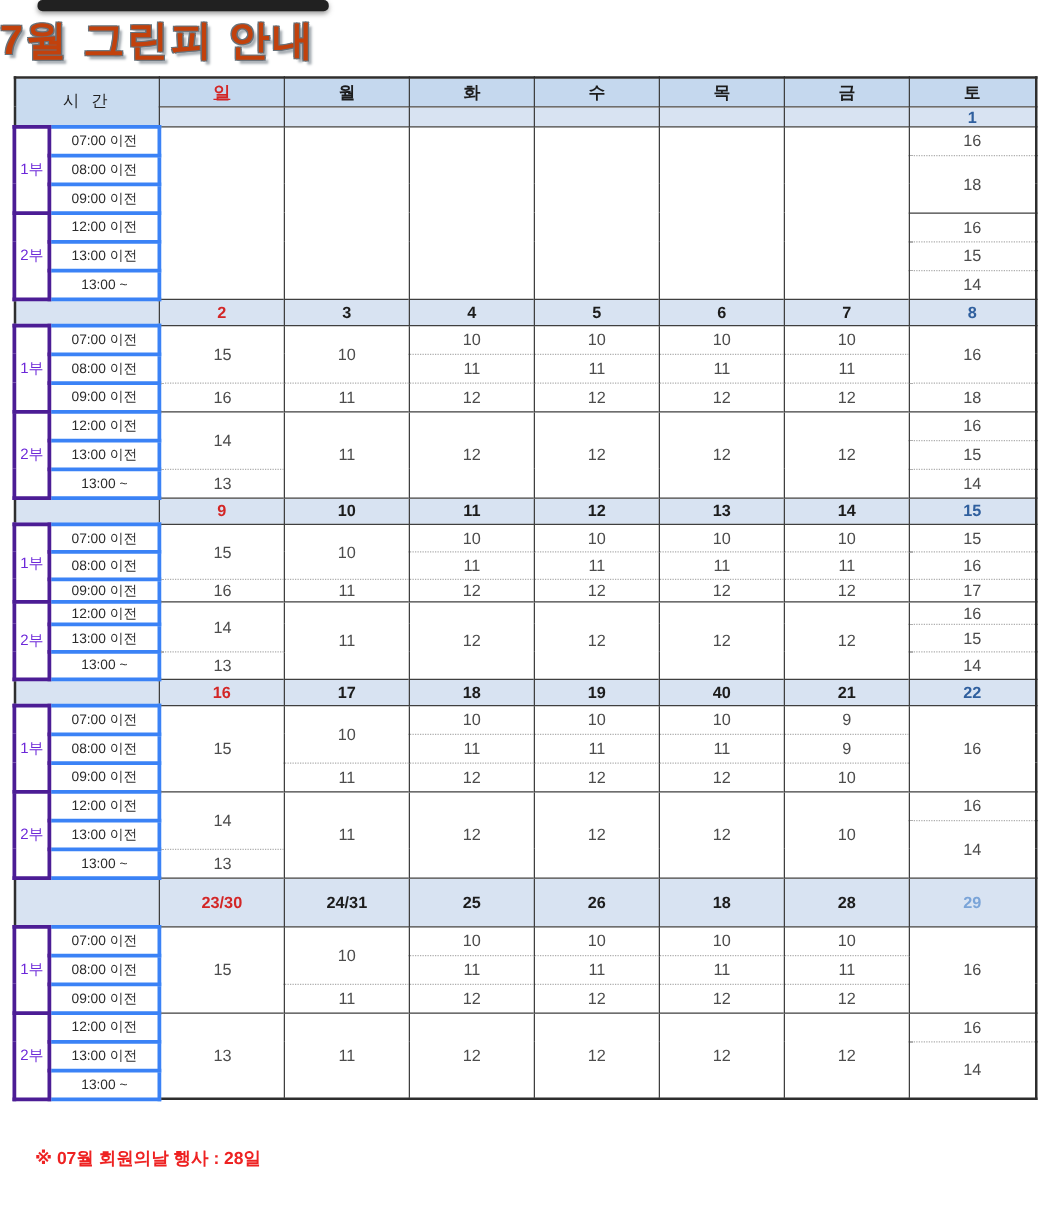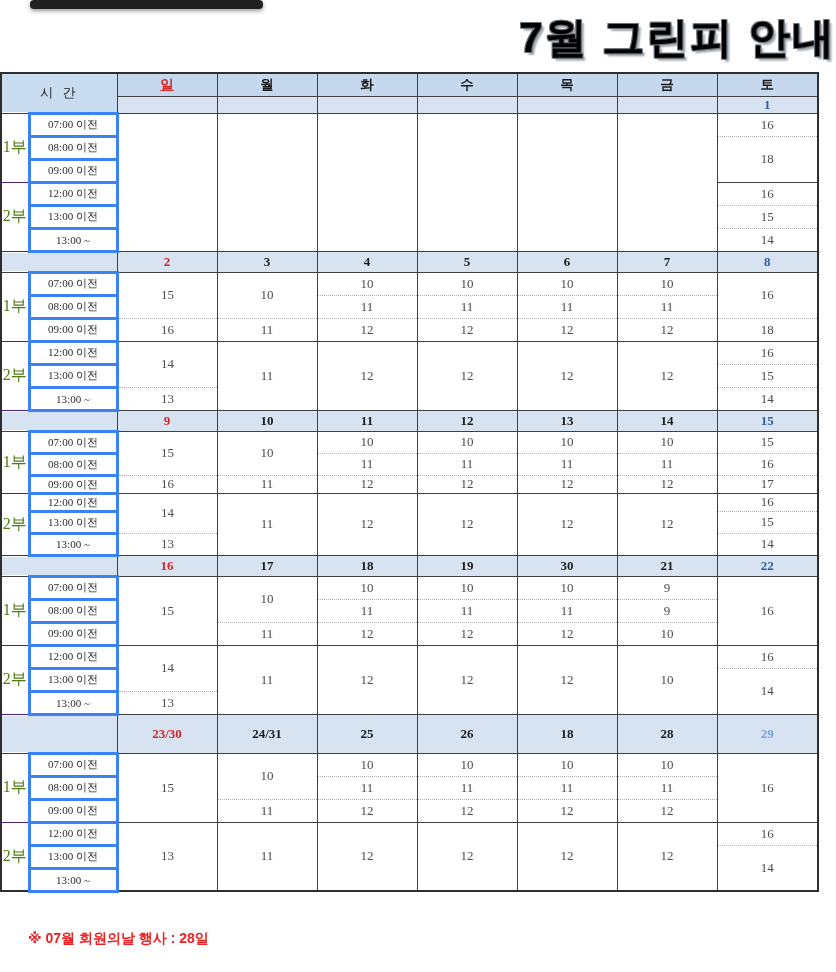--- a/index.html
+++ b/index.html
@@ -1,31 +1,31 @@
 <!DOCTYPE html>
 <html><head>
 <meta charset="utf-8">
 <style>
   html,body{margin:0;padding:0;background:#fff;}
   .page{position:relative;width:836px;height:972px;overflow:hidden;background:#fff;
         font-family:"Liberation Sans","DejaVu Sans",sans-serif;}
   .top-bar{position:absolute;left:30px;top:0;width:233px;height:9px;background:#212121;
            border-radius:4px;box-shadow:0 2px 4px rgba(70,70,70,.55);}
-  .title{margin:10px 0 6px 0;text-align:right;font-size:42px;font-weight:900;
-         letter-spacing:2px;color:#000000;
+  .title{margin:10px 0 6px 0;text-align:left;font-size:33px;font-weight:900;
+         letter-spacing:2px;color:#c2410c;
          text-shadow:-1px -1px 0 #68727a, 1px -1px 0 #68727a, -1px 1px 0 #68727a,
                      1px 1px 0 #68727a, 3px 3px 2px #a4abb1;}
-  table.fee{border-collapse:collapse;table-layout:fixed;width:817px;
-            border:2px solid #2e2e2e;font-family:Liberation Serif, serif;}
+  table.fee{border-collapse:collapse;table-layout:fixed;margin-left:10px;width:817px;
+            border:2px solid #2e2e2e;}
   th,td{padding:0;overflow:hidden;text-align:center;vertical-align:middle;}
   .corner{background:#c9dbef;border:1px solid #3f3f3f;font-size:13px;font-weight:400;
           color:#222;letter-spacing:3px;}
   .day-head{background:#c5d8ee;border:1px solid #3f3f3f;font-size:13.5px;font-weight:700;}
   .date-cell{background:#d8e3f2;border:1px solid #3f3f3f;font-size:13px;font-weight:700;}
-  .part{border:1px solid #4c1d95;font-size:16px;color:#4d7c0f;}
+  .part{border:3px solid #4c1d95;font-size:12px;color:#6d28d9;}
   .time{border:3px solid #3b82f6;font-size:11px;color:#2b2b2b;letter-spacing:0;}
   .val{border-left:1px solid #3f3f3f;border-right:1px solid #3f3f3f;font-size:13px;color:#4c4c4c;}
   .bt-dot{border-top:1px dotted #aeaeae;}
   .bt-solid{border-top:1px solid #3f3f3f;}
   .bt-none{border-top:none;}
   .c-red{color:#d32626;}
   .c-blk{color:#1c1c1c;}
   .c-blue{color:#2f5f9e;}
   .c-lblue{color:#7aa4d8;}
   .und{text-decoration:underline;}
@@ -219,21 +219,21 @@
           <td class="time">13:00 ~</td>
           <td class="val bt-dot" rowspan="1">13</td>
           <td class="val bt-dot" rowspan="1">14</td>
         </tr>
         <tr style="height: 21px;">
           <td class="date-cell" colspan="2"></td>
           <td class="date-cell c-red">16</td>
           <td class="date-cell c-blk">17</td>
           <td class="date-cell c-blk">18</td>
           <td class="date-cell c-blk">19</td>
-          <td class="date-cell c-blk">30</td>
+          <td class="date-cell c-blk">40</td>
           <td class="date-cell c-blk">21</td>
           <td class="date-cell c-blue">22</td>
         </tr>
         <tr style="height: 23px;">
           <td class="part" rowspan="3">1부</td>
           <td class="time">07:00 이전</td>
           <td class="val bt-none" rowspan="3">15</td>
           <td class="val bt-none" rowspan="2">10</td>
           <td class="val bt-none" rowspan="1">10</td>
           <td class="val bt-none" rowspan="1">10</td>

